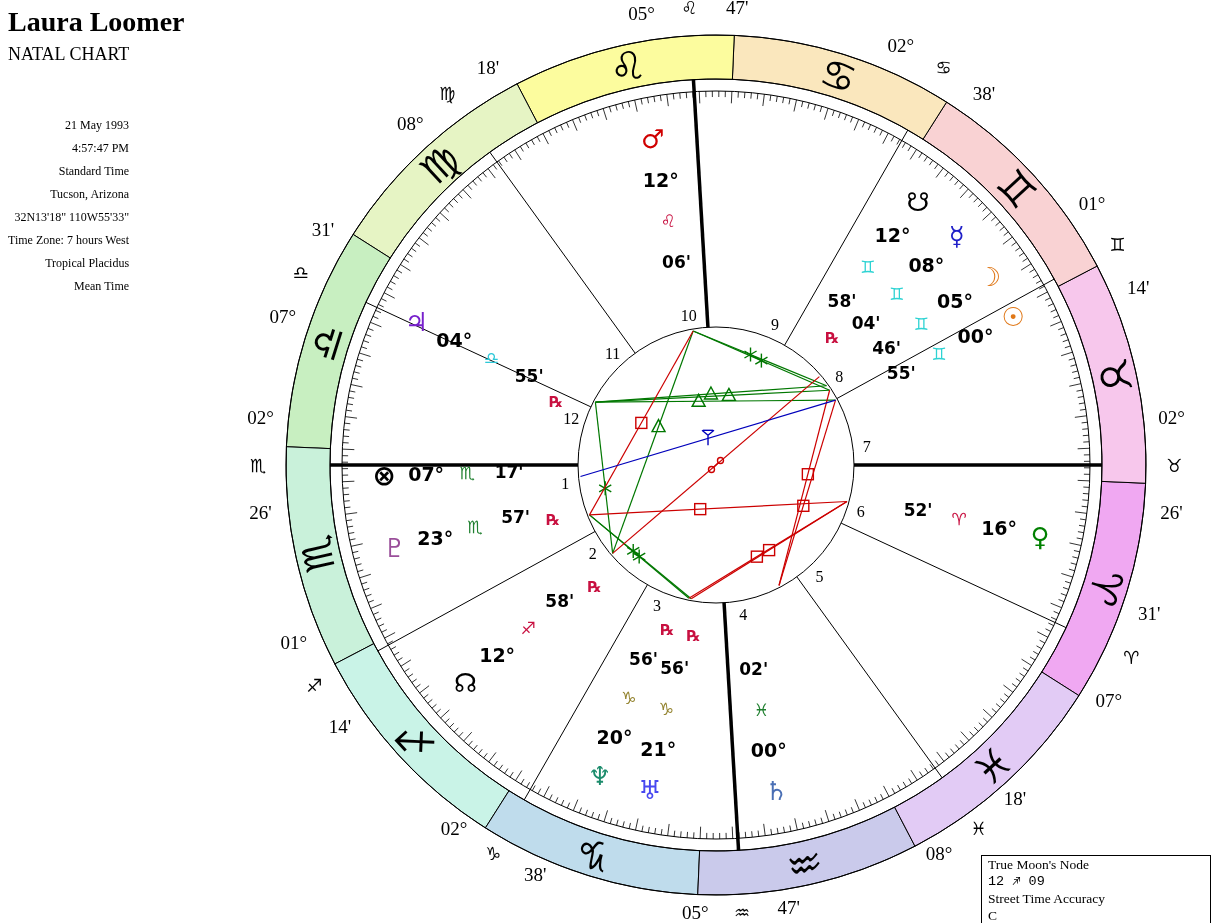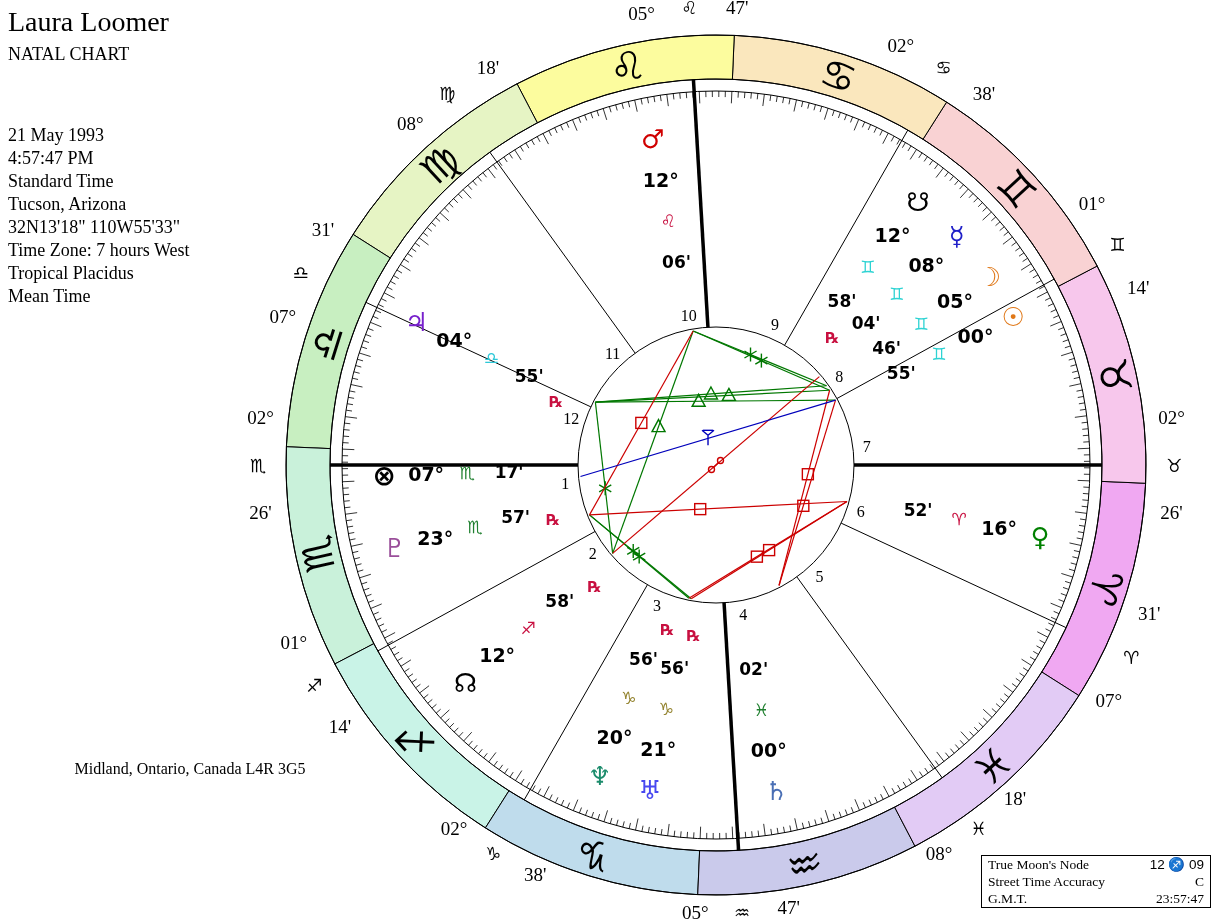--- a/index.html
+++ b/index.html
@@ -1,48 +1,47 @@
 <!DOCTYPE html>
 <html><head>
 <meta charset="utf-8">
 <style>
   html,body{margin:0;padding:0;background:#fff;}
   body{width:1216px;height:923px;position:relative;overflow:hidden;
        font-family:"Liberation Serif","DejaVu Serif",serif;color:#000;}
   .abs{position:absolute;}
-  #title{left:8px;top:6px;font-size:28px;font-weight:normal;}
+  #title{left:8px;top:6px;font-size:28px;font-weight:bold;}
   #subtitle{left:8px;top:44px;font-size:18px;}
-  #birth-info{left:8px;top:124px;font-size:18px;line-height:23px;}
+  #birth-info{left:8px;top:114px;font-size:12px;line-height:23px;text-align:right;}
   #contact{left:30px;top:760px;width:320px;text-align:center;font-size:16px;}
   #contact div{margin-bottom:20px;}
   #gmt-table{left:981px;top:855px;width:228px;border:1px solid #000;
              font-size:13.5px;background:#fff;}
-  #gmt-table .row{display:flex;justify-content:space-between;padding:0 6px;line-height:17px;}
+  #gmt-table .row{display:flex;justify-content:space-between;padding:0 6px;line-height:17px;flex-direction:column;}
   svg text{user-select:none;}
-  .glyphfont{font-family:Liberation Sans, sans-serif;text-align:center;}
+  .glyphfont{font-family:Liberation Mono, monospace;}
 </style>
 </head>
 <body>
 
 <div class="abs" id="title">Laura Loomer</div>
 <div class="abs" id="subtitle">NATAL CHART</div>
 
 <div class="abs" id="birth-info">
   <div>21 May 1993</div>
   <div>4:57:47 PM</div>
   <div>Standard Time</div>
   <div>Tucson, Arizona</div>
   <div>32N13'18"  110W55'33"</div>
   <div>Time Zone: 7 hours West</div>
   <div>Tropical Placidus</div>
   <div>Mean Time</div>
 </div>
 
 <div class="abs" id="contact">
-  <div>Midland, Ontario, Canada  L4R 3G5</div>
 </div>
 
 <div class="abs" id="gmt-table">
   <div class="row">
     <span>True Moon's Node</span>
     <span class="glyphfont">12 ♐ 09</span>
   </div>
   <div class="row">
     <span>Street Time Accuracy</span>
     <span>C</span>

